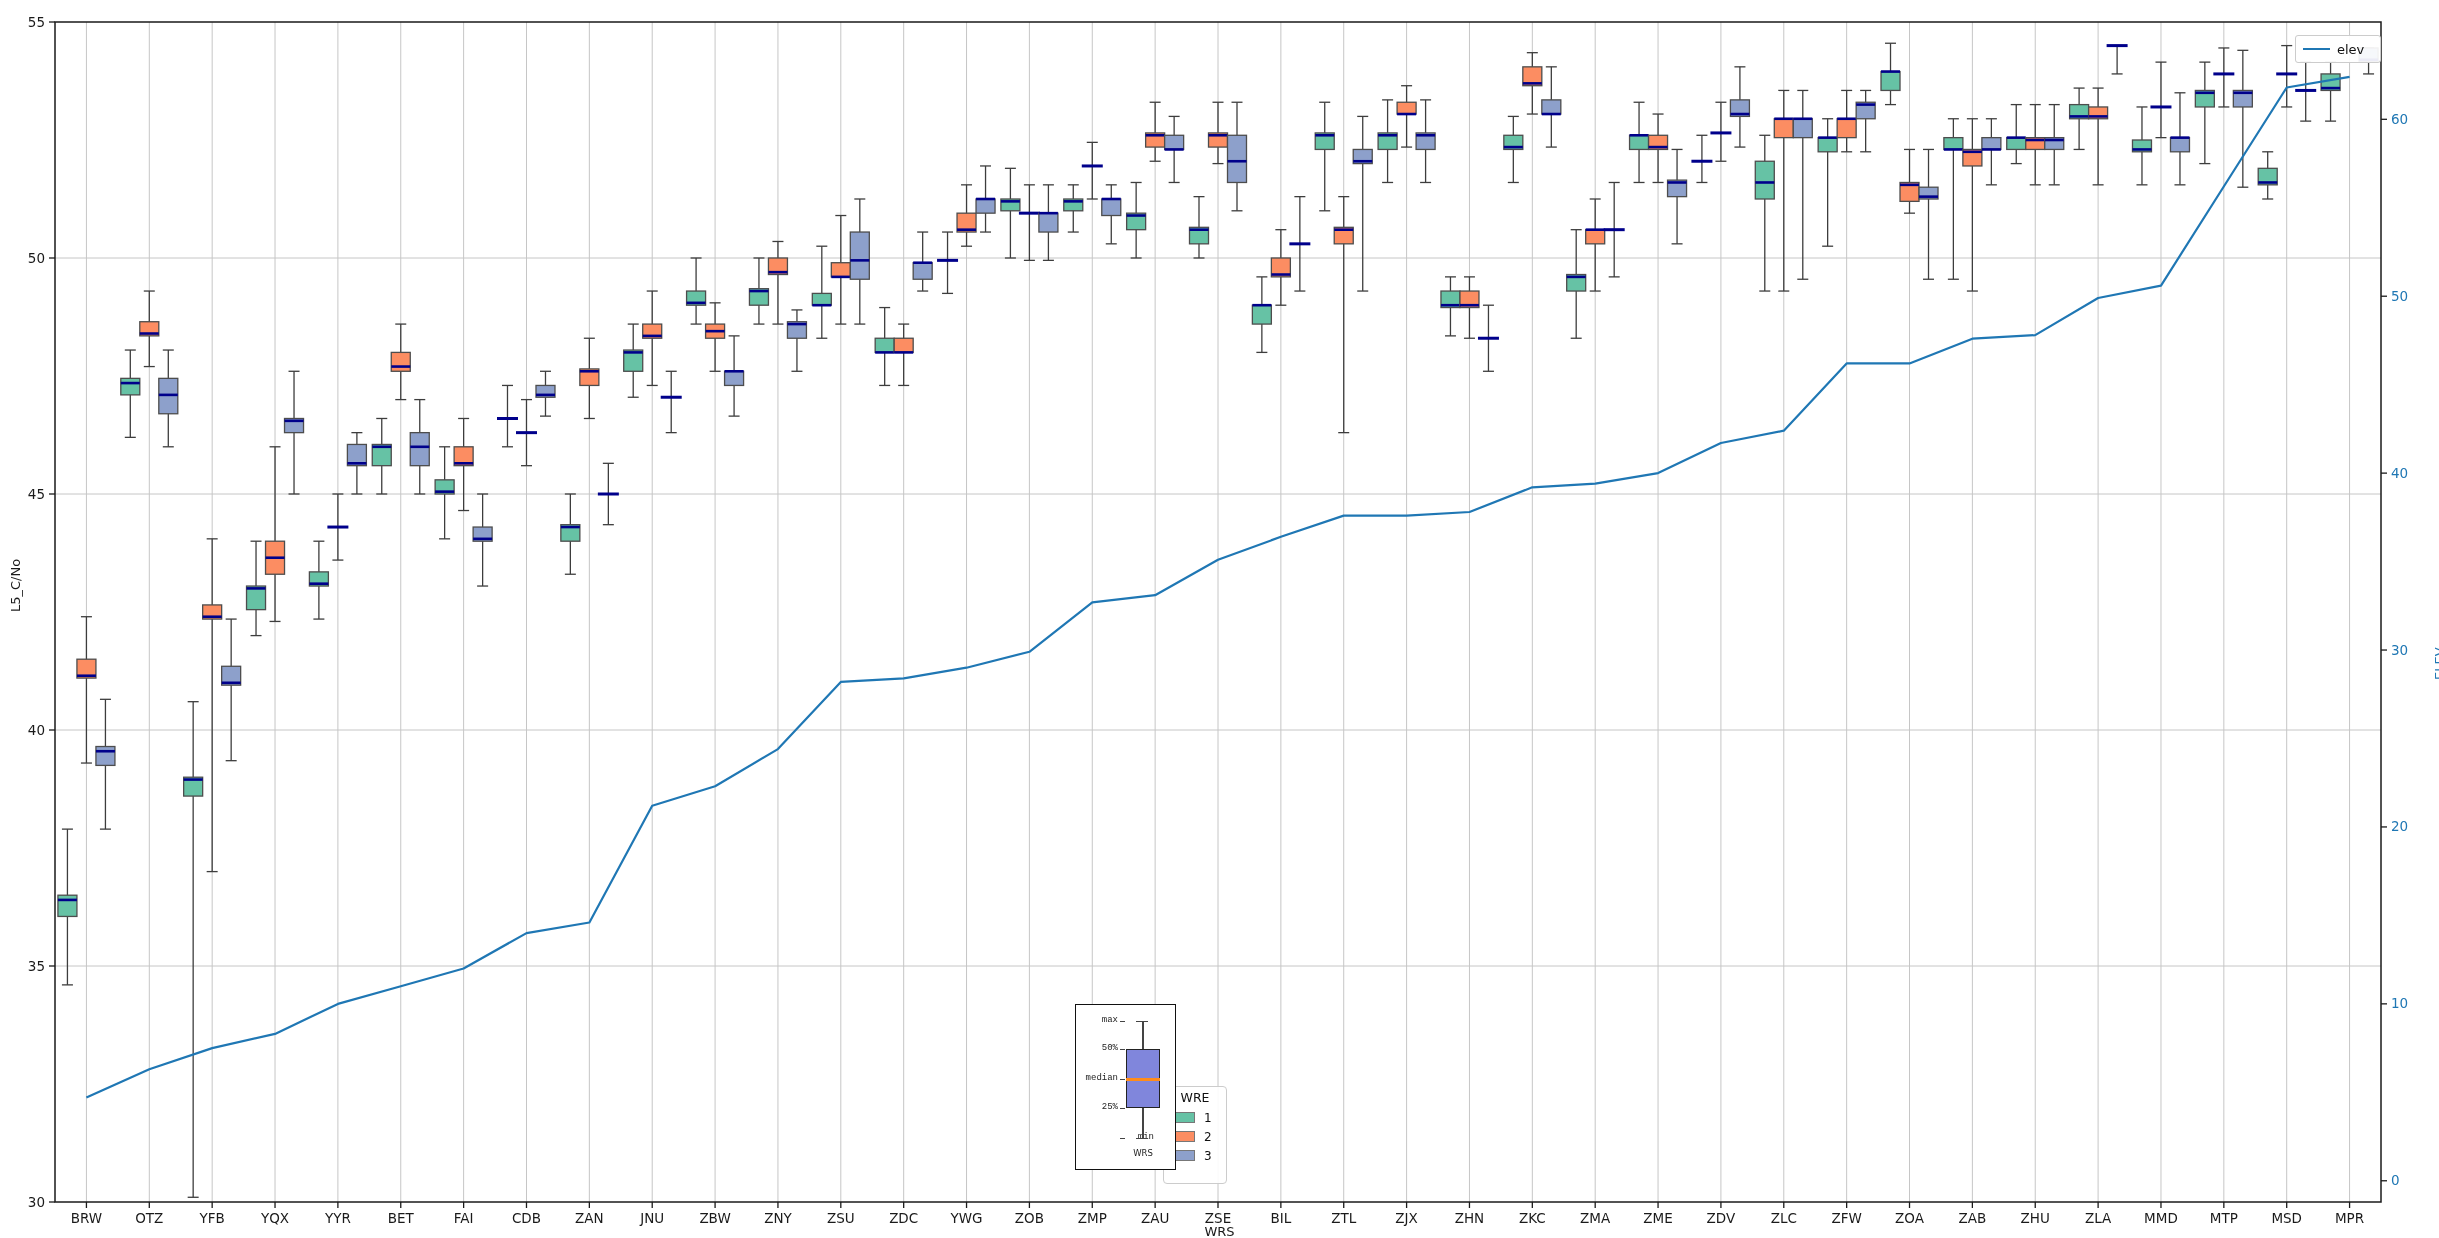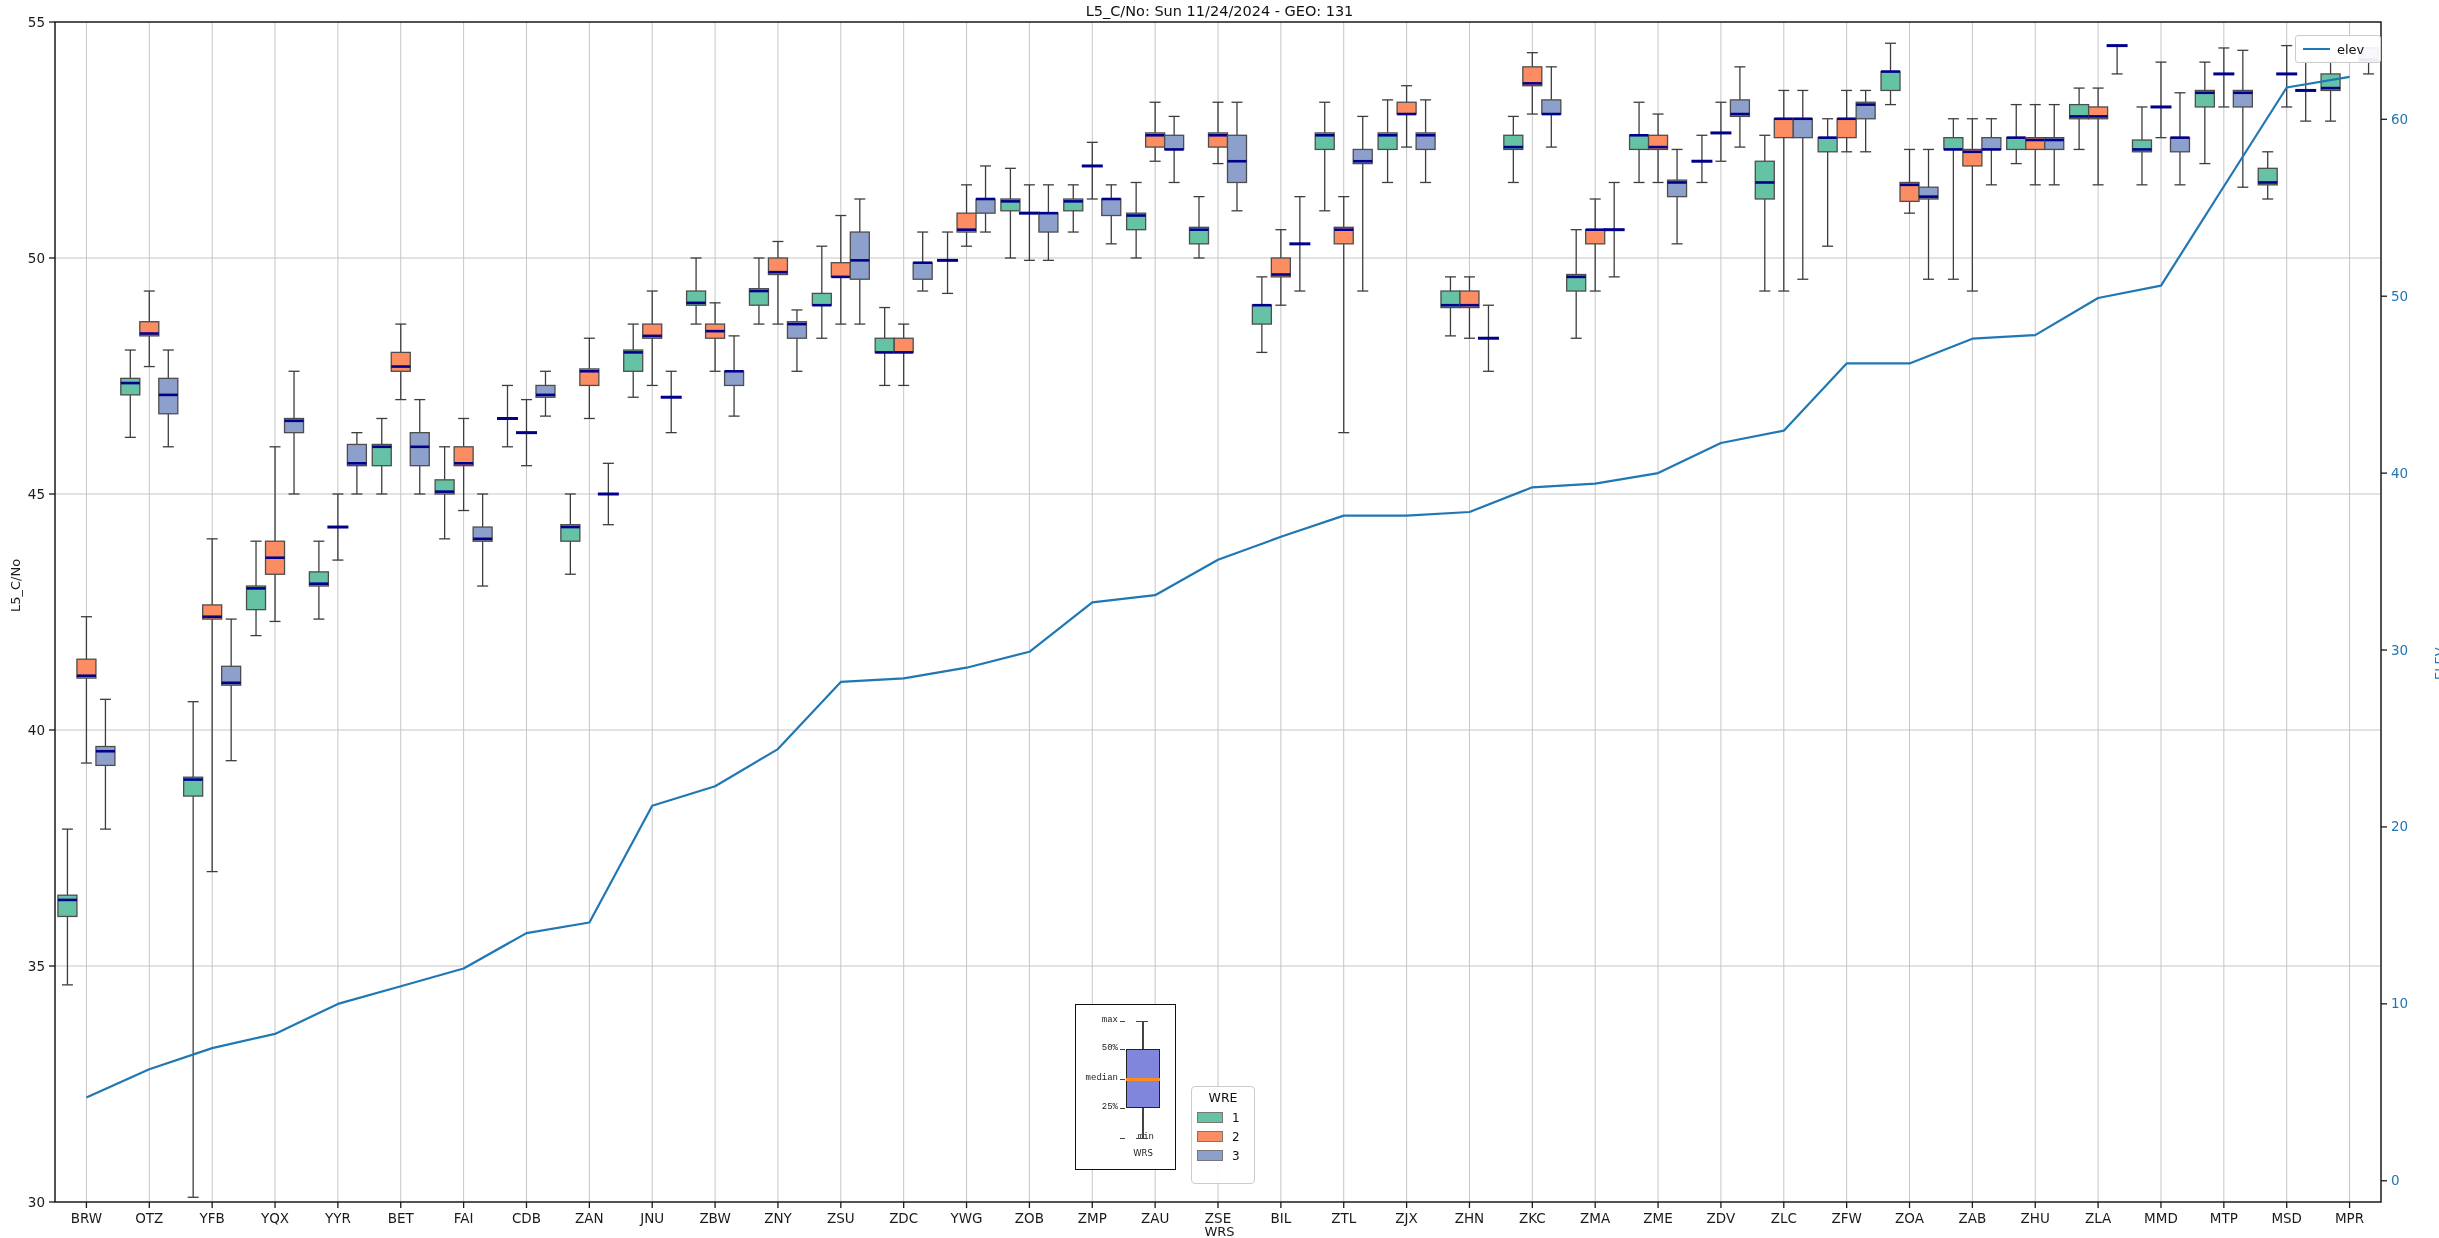--- a/index.html
+++ b/index.html
@@ -10,21 +10,21 @@
   #title{left:0;top:3px;width:2439px;text-align:center;font-size:14.5px;color:#111;}
   #ylab-left{left:8px;top:612px;transform:rotate(-90deg);transform-origin:left top;font-size:13px;}
   #ylab-right{left:2432px;top:680px;transform:rotate(-90deg);transform-origin:left top;font-size:13px;color:#1f77b4;}
   #xlab{left:0;top:1224px;width:2439px;text-align:center;font-size:13px;}
   
   #elev-legend{position:absolute;left:2295px;top:35px;width:84px;height:26px;background:rgba(255,255,255,0.92);
      border:1px solid #cccccc;border-radius:3px;display:flex;align-items:center;}
   #elev-legend .line{display:inline-block;width:27px;height:2.5px;margin-left:7px;}
   #elev-legend .txt{font-size:13px;margin-left:7px;color:#111;}
   
-  #wre-legend{position:absolute;left:1191px;top:1086px;width:62px;height:92px;background:rgba(255,255,255,0.9);
+  #wre-legend{position:absolute;left:1163px;top:1086px;width:62px;height:92px;background:rgba(255,255,255,0.9);
      border:1px solid #cccccc;border-radius:4px;padding:2px 0;}
   #wre-legend .ttl{text-align:center;font-size:12.5px;margin:1px 0 3px 0;color:#111;}
   .wre-row{display:flex;align-items:center;height:19px;padding-left:5px;}
   .wre-row .sw{width:26px;height:11px;border:1px solid #777;box-sizing:border-box;}
   .wre-row .lb{font-size:12px;margin-left:9px;color:#111;}
   
   #inset{position:absolute;left:1075px;top:1004px;width:101px;height:166px;background:#fff;border:1.6px solid #111;box-sizing:border-box;}
   .ins{position:absolute;font-size:9px;color:#222;}
   .ins-r{text-align:right;width:40px;font-family:Liberation Mono, monospace;}
   .ins-dash{position:absolute;width:5px;height:1px;background:#444;}
@@ -930,21 +930,20 @@
       <line x1="2160.972972972973" y1="1202" x2="2160.972972972973" y2="1208" stroke="#1a1a1a" stroke-width="1.3"></line>
       <text x="2160.972972972973" y="1223" text-anchor="middle" font-size="13.5" fill="#1a1a1a">MMD</text>
       <line x1="2223.837837837838" y1="1202" x2="2223.837837837838" y2="1208" stroke="#1a1a1a" stroke-width="1.3"></line>
       <text x="2223.837837837838" y="1223" text-anchor="middle" font-size="13.5" fill="#1a1a1a">MTP</text>
       <line x1="2286.7027027027025" y1="1202" x2="2286.7027027027025" y2="1208" stroke="#1a1a1a" stroke-width="1.3"></line>
       <text x="2286.7027027027025" y="1223" text-anchor="middle" font-size="13.5" fill="#1a1a1a">MSD</text>
       <line x1="2349.5675675675675" y1="1202" x2="2349.5675675675675" y2="1208" stroke="#1a1a1a" stroke-width="1.3"></line>
       <text x="2349.5675675675675" y="1223" text-anchor="middle" font-size="13.5" fill="#1a1a1a">MPR</text>
     </svg>
 
-  <div id="title" class="lbl">L5_C/No: Sun 11/24/2024 - GEO: 131</div>
   <div id="ylab-left" class="lbl">L5_C/No</div>
   <div id="ylab-right" class="lbl">ELEV</div>
   <div id="xlab" class="lbl">WRS</div>
 
   <div id="elev-legend">
     <span class="line" style="background: rgb(31, 119, 180);"></span>
     <span class="txt">elev</span>
   </div>
 
   <div id="wre-legend">

